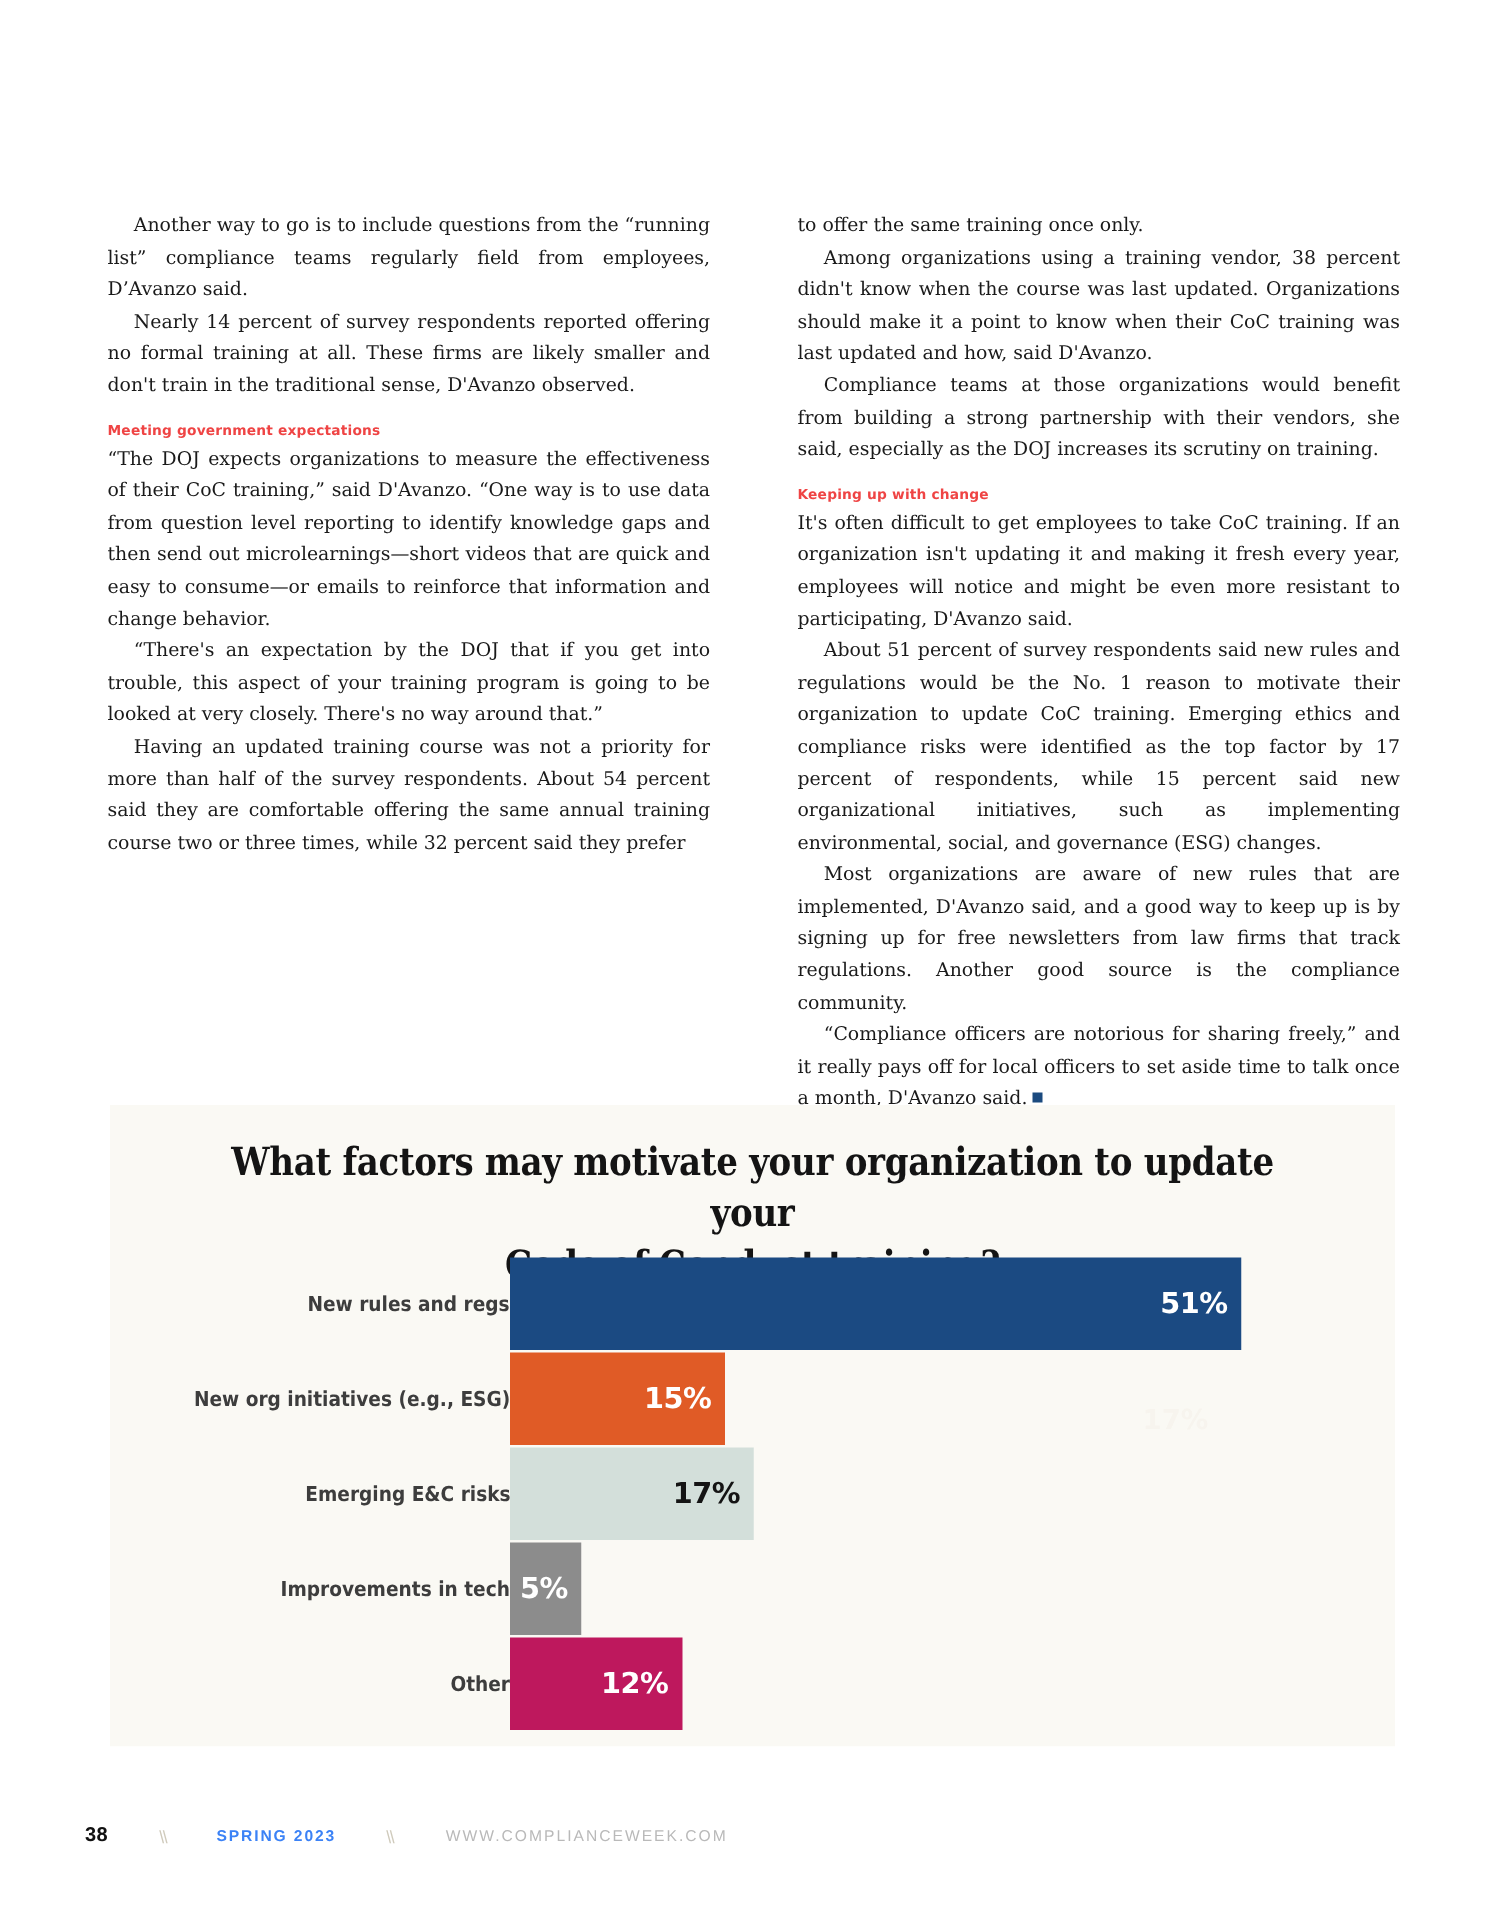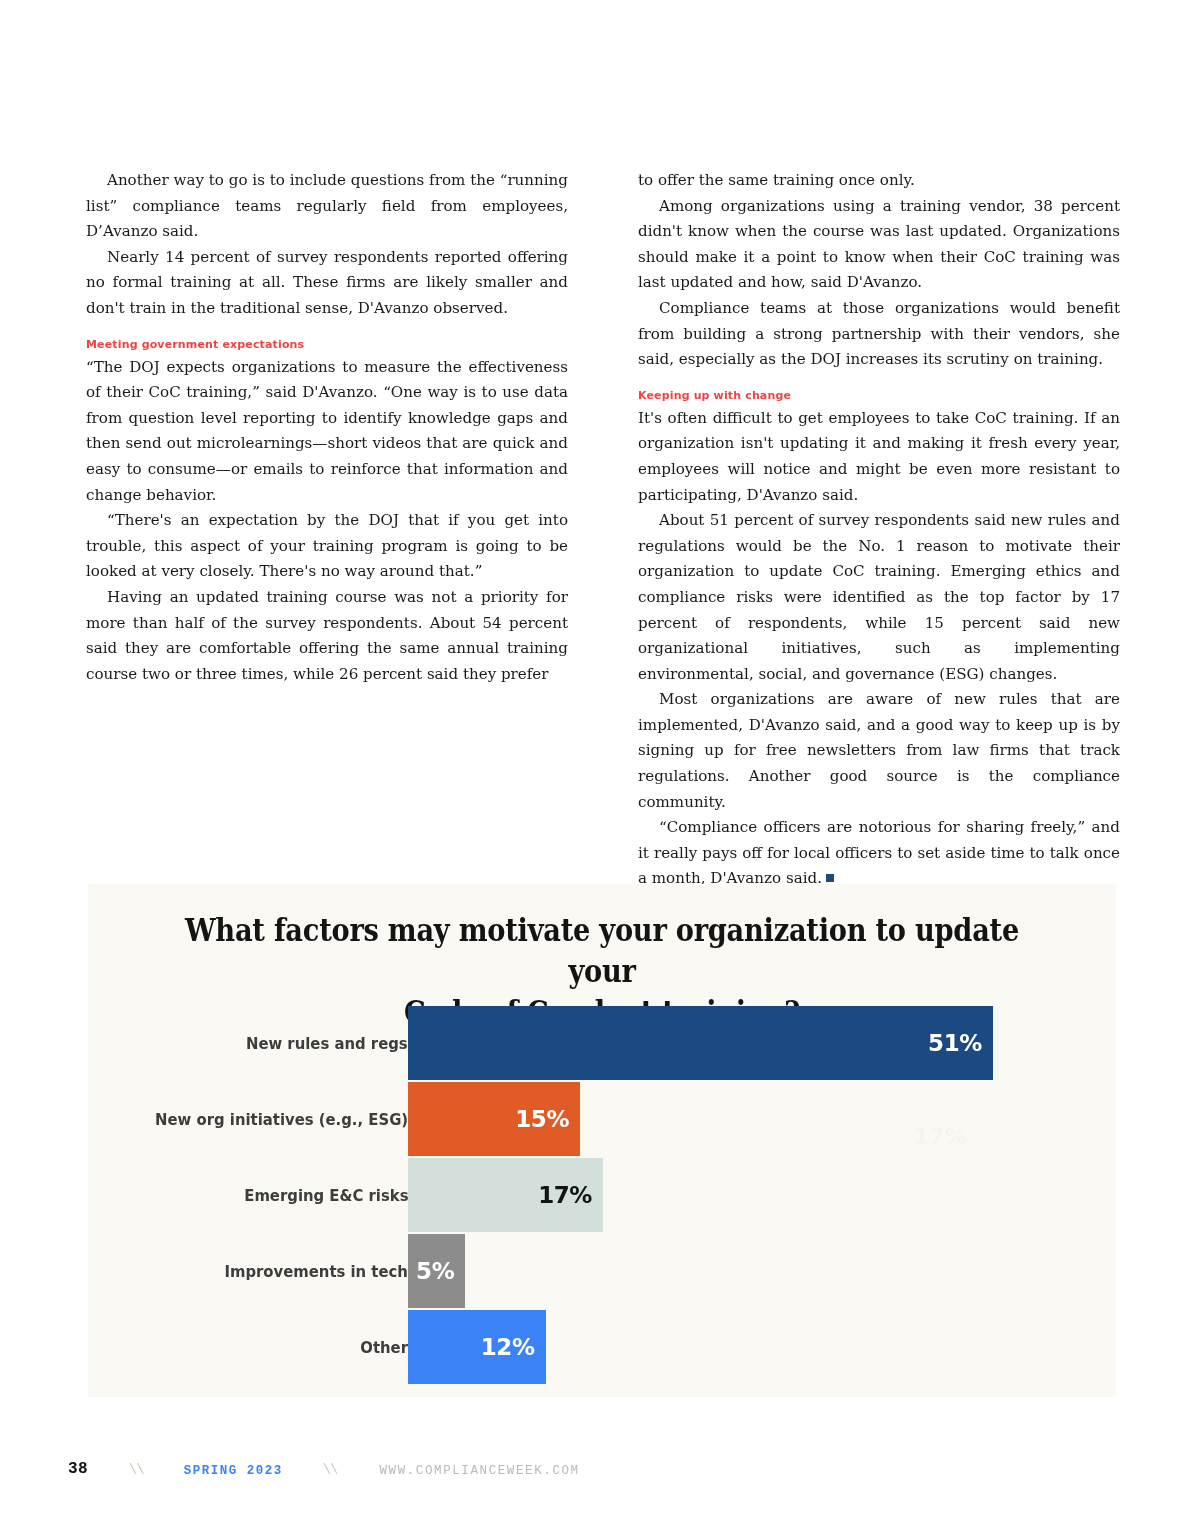--- a/index.html
+++ b/index.html
@@ -126,23 +126,23 @@
     color:#f6f3ec;
     opacity:0.75;
     pointer-events:none;
   }
 
   
   .footer {
     position:absolute;
     left:68px; bottom:52px;
     display:flex;
-    align-items:flex-end;
+    align-items:center;
     gap:0;
-    font-family:Liberation Mono, monospace;
+    font-family:Liberation Sans, sans-serif;
   }
   .footer .pageno {
     font-size:16px; font-weight:bold; color:#111;
     letter-spacing:0.3px;
   }
   .footer .sep {
     font-size:14px; color:#cfcabb; letter-spacing:-1px;
     padding:0 0 0 0; font-weight:400;
   }
   .footer .issue {
@@ -162,21 +162,21 @@
   <div class="columns">
 
     <div class="col">
       <p class="para">Another way to go is to include questions from the “running list” compliance teams regularly field from employees, D’Avanzo said.</p>
       <p class="para">Nearly 14 percent of survey respondents reported offering no formal training at all. These firms are likely smaller and don't train in the traditional sense, D'Avanzo observed.</p>
 
       <h2>Meeting government expectations</h2>
 
       <p class="para noindent">“The DOJ expects organizations to measure the effectiveness of their CoC training,” said D'Avanzo. “One way is to use data from question level reporting to identify knowledge gaps and then send out microlearnings—short videos that are quick and easy to consume—or emails to reinforce that information and change behavior.</p>
       <p class="para">“There's an expectation by the DOJ that if you get into trouble, this aspect of your training program is going to be looked at very closely. There's no way around that.”</p>
-      <p class="para">Having an updated training course was not a priority for more than half of the survey respondents. About 54 percent said they are comfortable offering the same annual training course two or three times, while 26 percent said they prefer</p>
+      <p class="para">Having an updated training course was not a priority for more than half of the survey respondents. About 54 percent said they are comfortable offering the same annual training course two or three times, while 32 percent said they prefer</p>
     </div>
 
     <div class="col">
       <p class="para noindent">to offer the same training once only.</p>
       <p class="para">Among organizations using a training vendor, 38 percent didn't know when the course was last updated. Organizations should make it a point to know when their CoC training was last updated and how, said D'Avanzo.</p>
       <p class="para">Compliance teams at those organizations would benefit from building a strong partnership with their vendors, she said, especially as the DOJ increases its scrutiny on training.</p>
 
       <h2>Keeping up with change</h2>
 
       <p class="para noindent">It's often difficult to get employees to take CoC training. If an organization isn't updating it and making it fresh every year, employees will notice and might be even more resistant to participating, D'Avanzo said.</p>
@@ -214,21 +214,21 @@
           </div>
         </div>
         <div class="row" style="top: 228px;">
           <div class="cat-label">Improvements in tech</div>
           <div class="bar" style="width: 57.35px; background: rgb(140, 140, 140);">
             <span class="val light">5%</span>
           </div>
         </div>
         <div class="row" style="top: 304px;">
           <div class="cat-label">Other</div>
-          <div class="bar" style="width: 137.64px; background: #3b82f6;">
+          <div class="bar" style="width: 137.64px; background: #be185d;">
             <span class="val light">12%</span>
           </div>
         </div>
       </div>
   </div>
 
   <div class="footer">
     <span class="pageno">38</span>
     <span class="sp1"></span>
     <span class="sep">\\</span>

